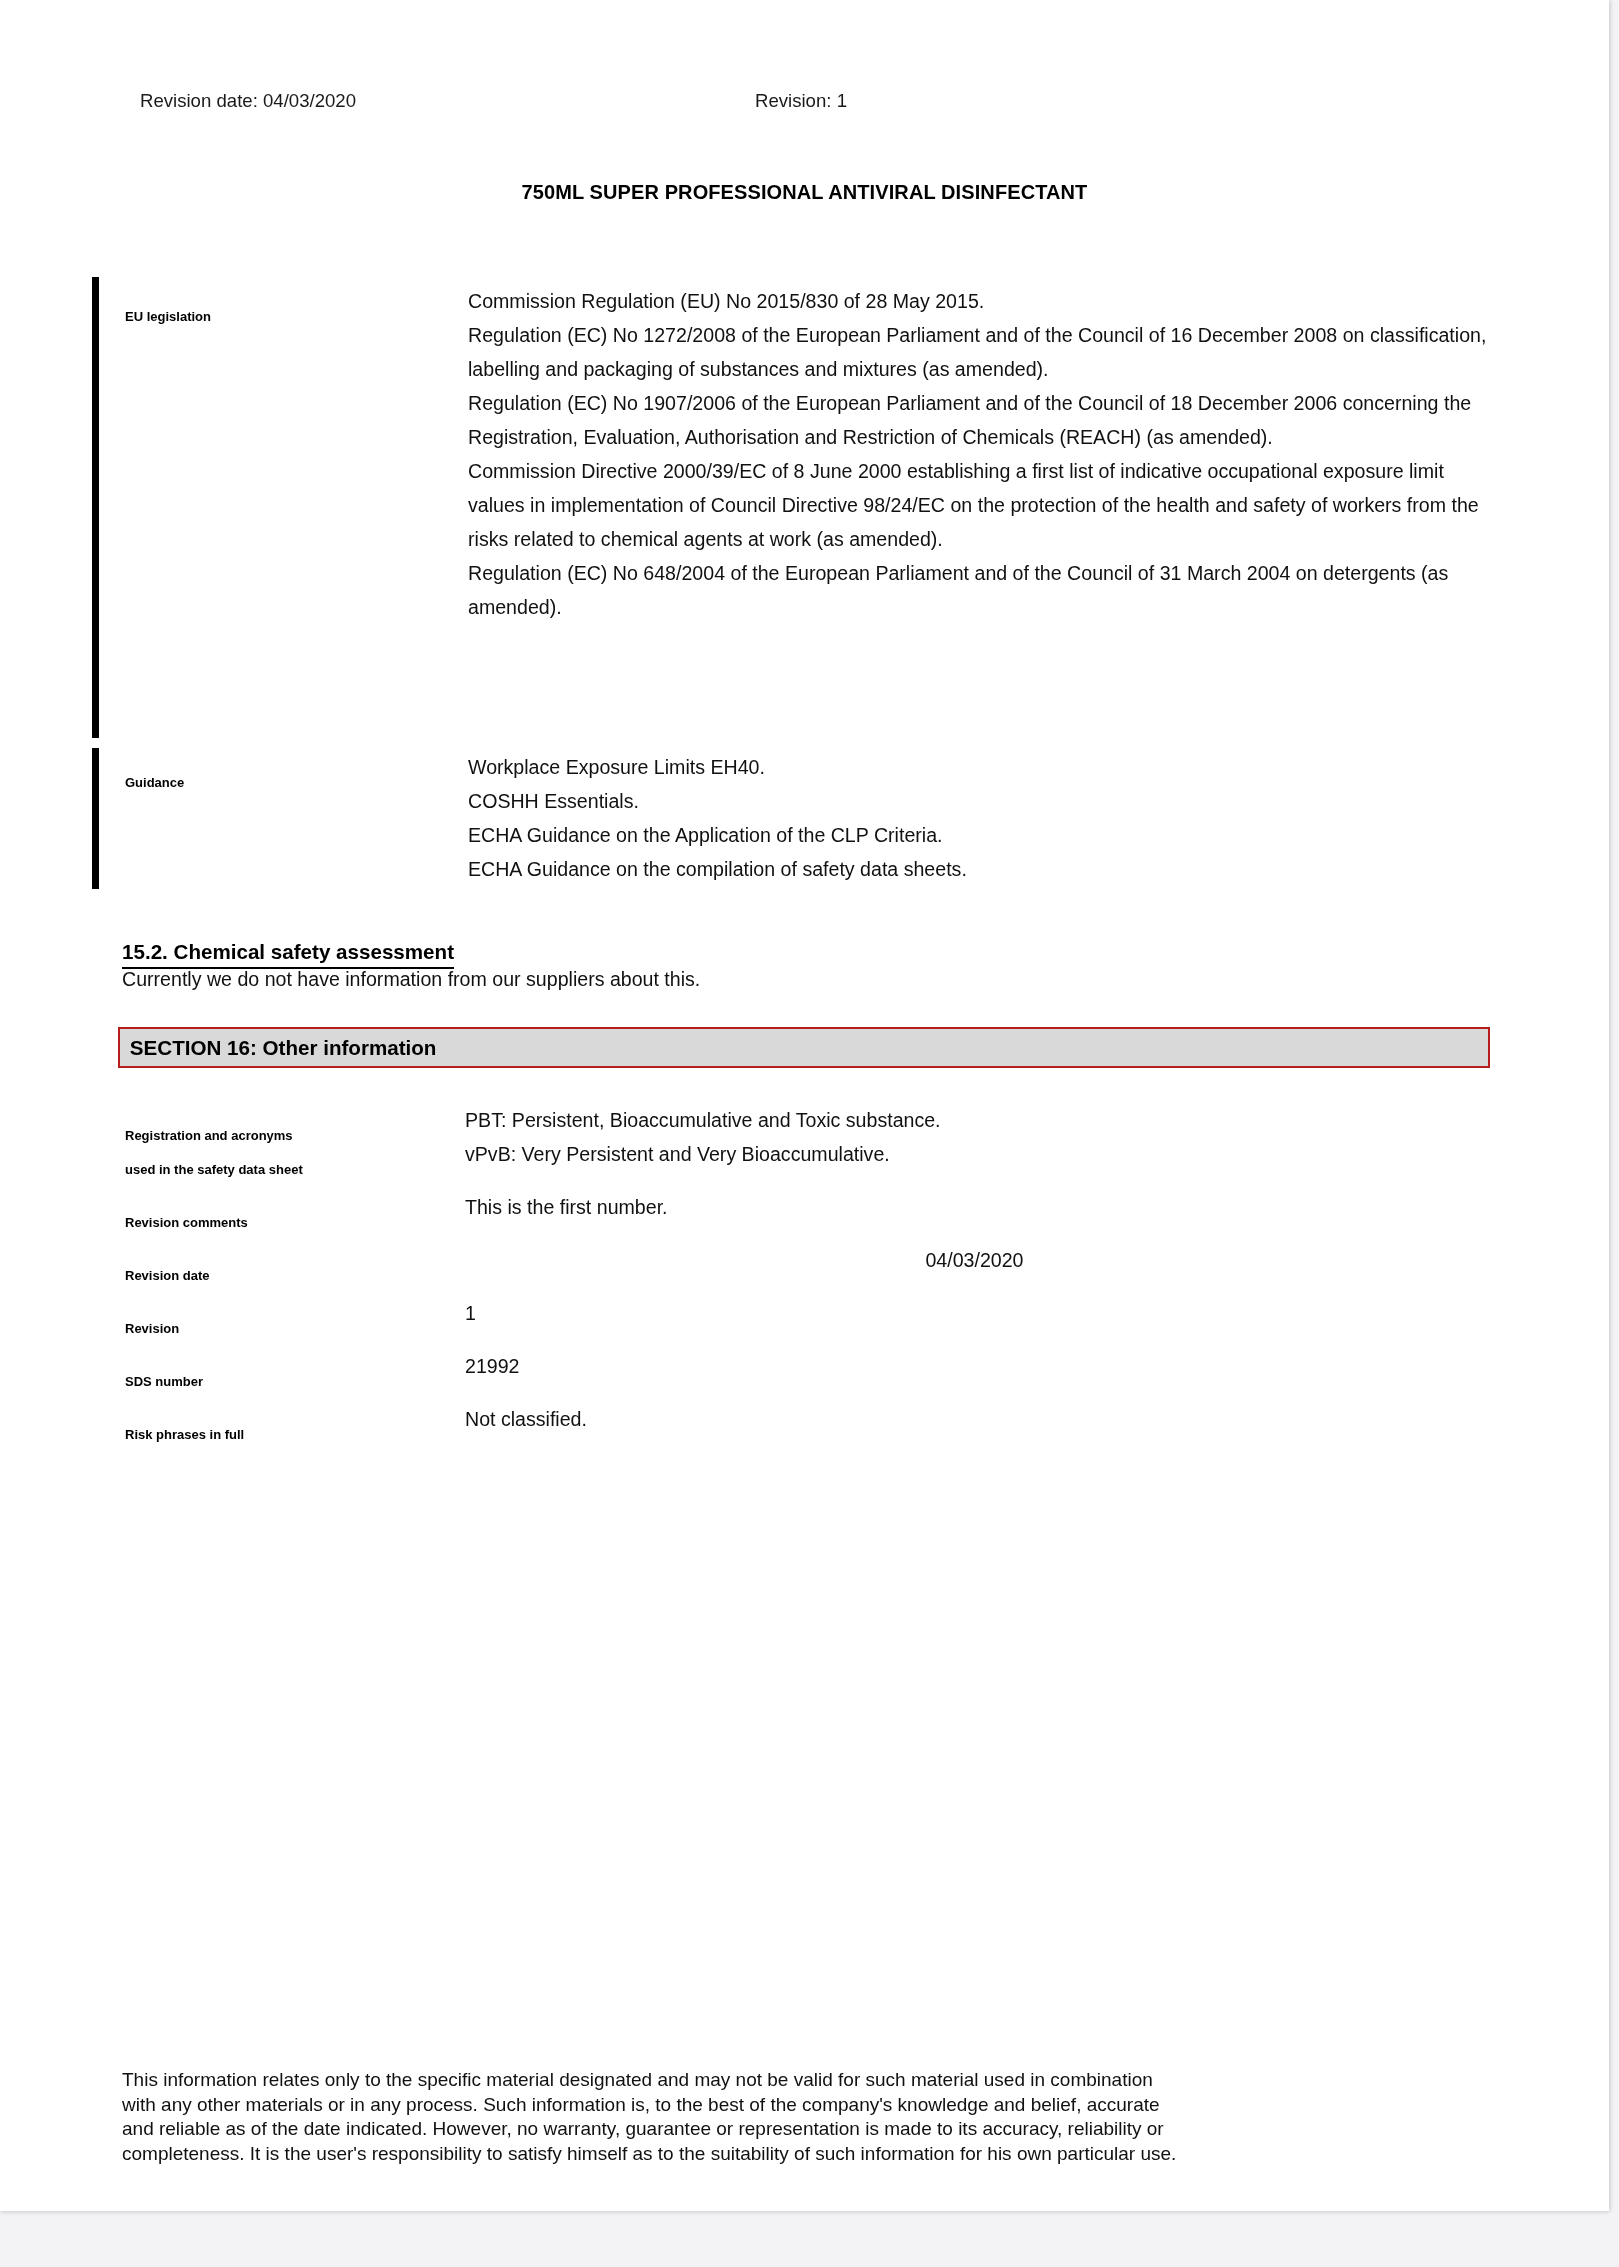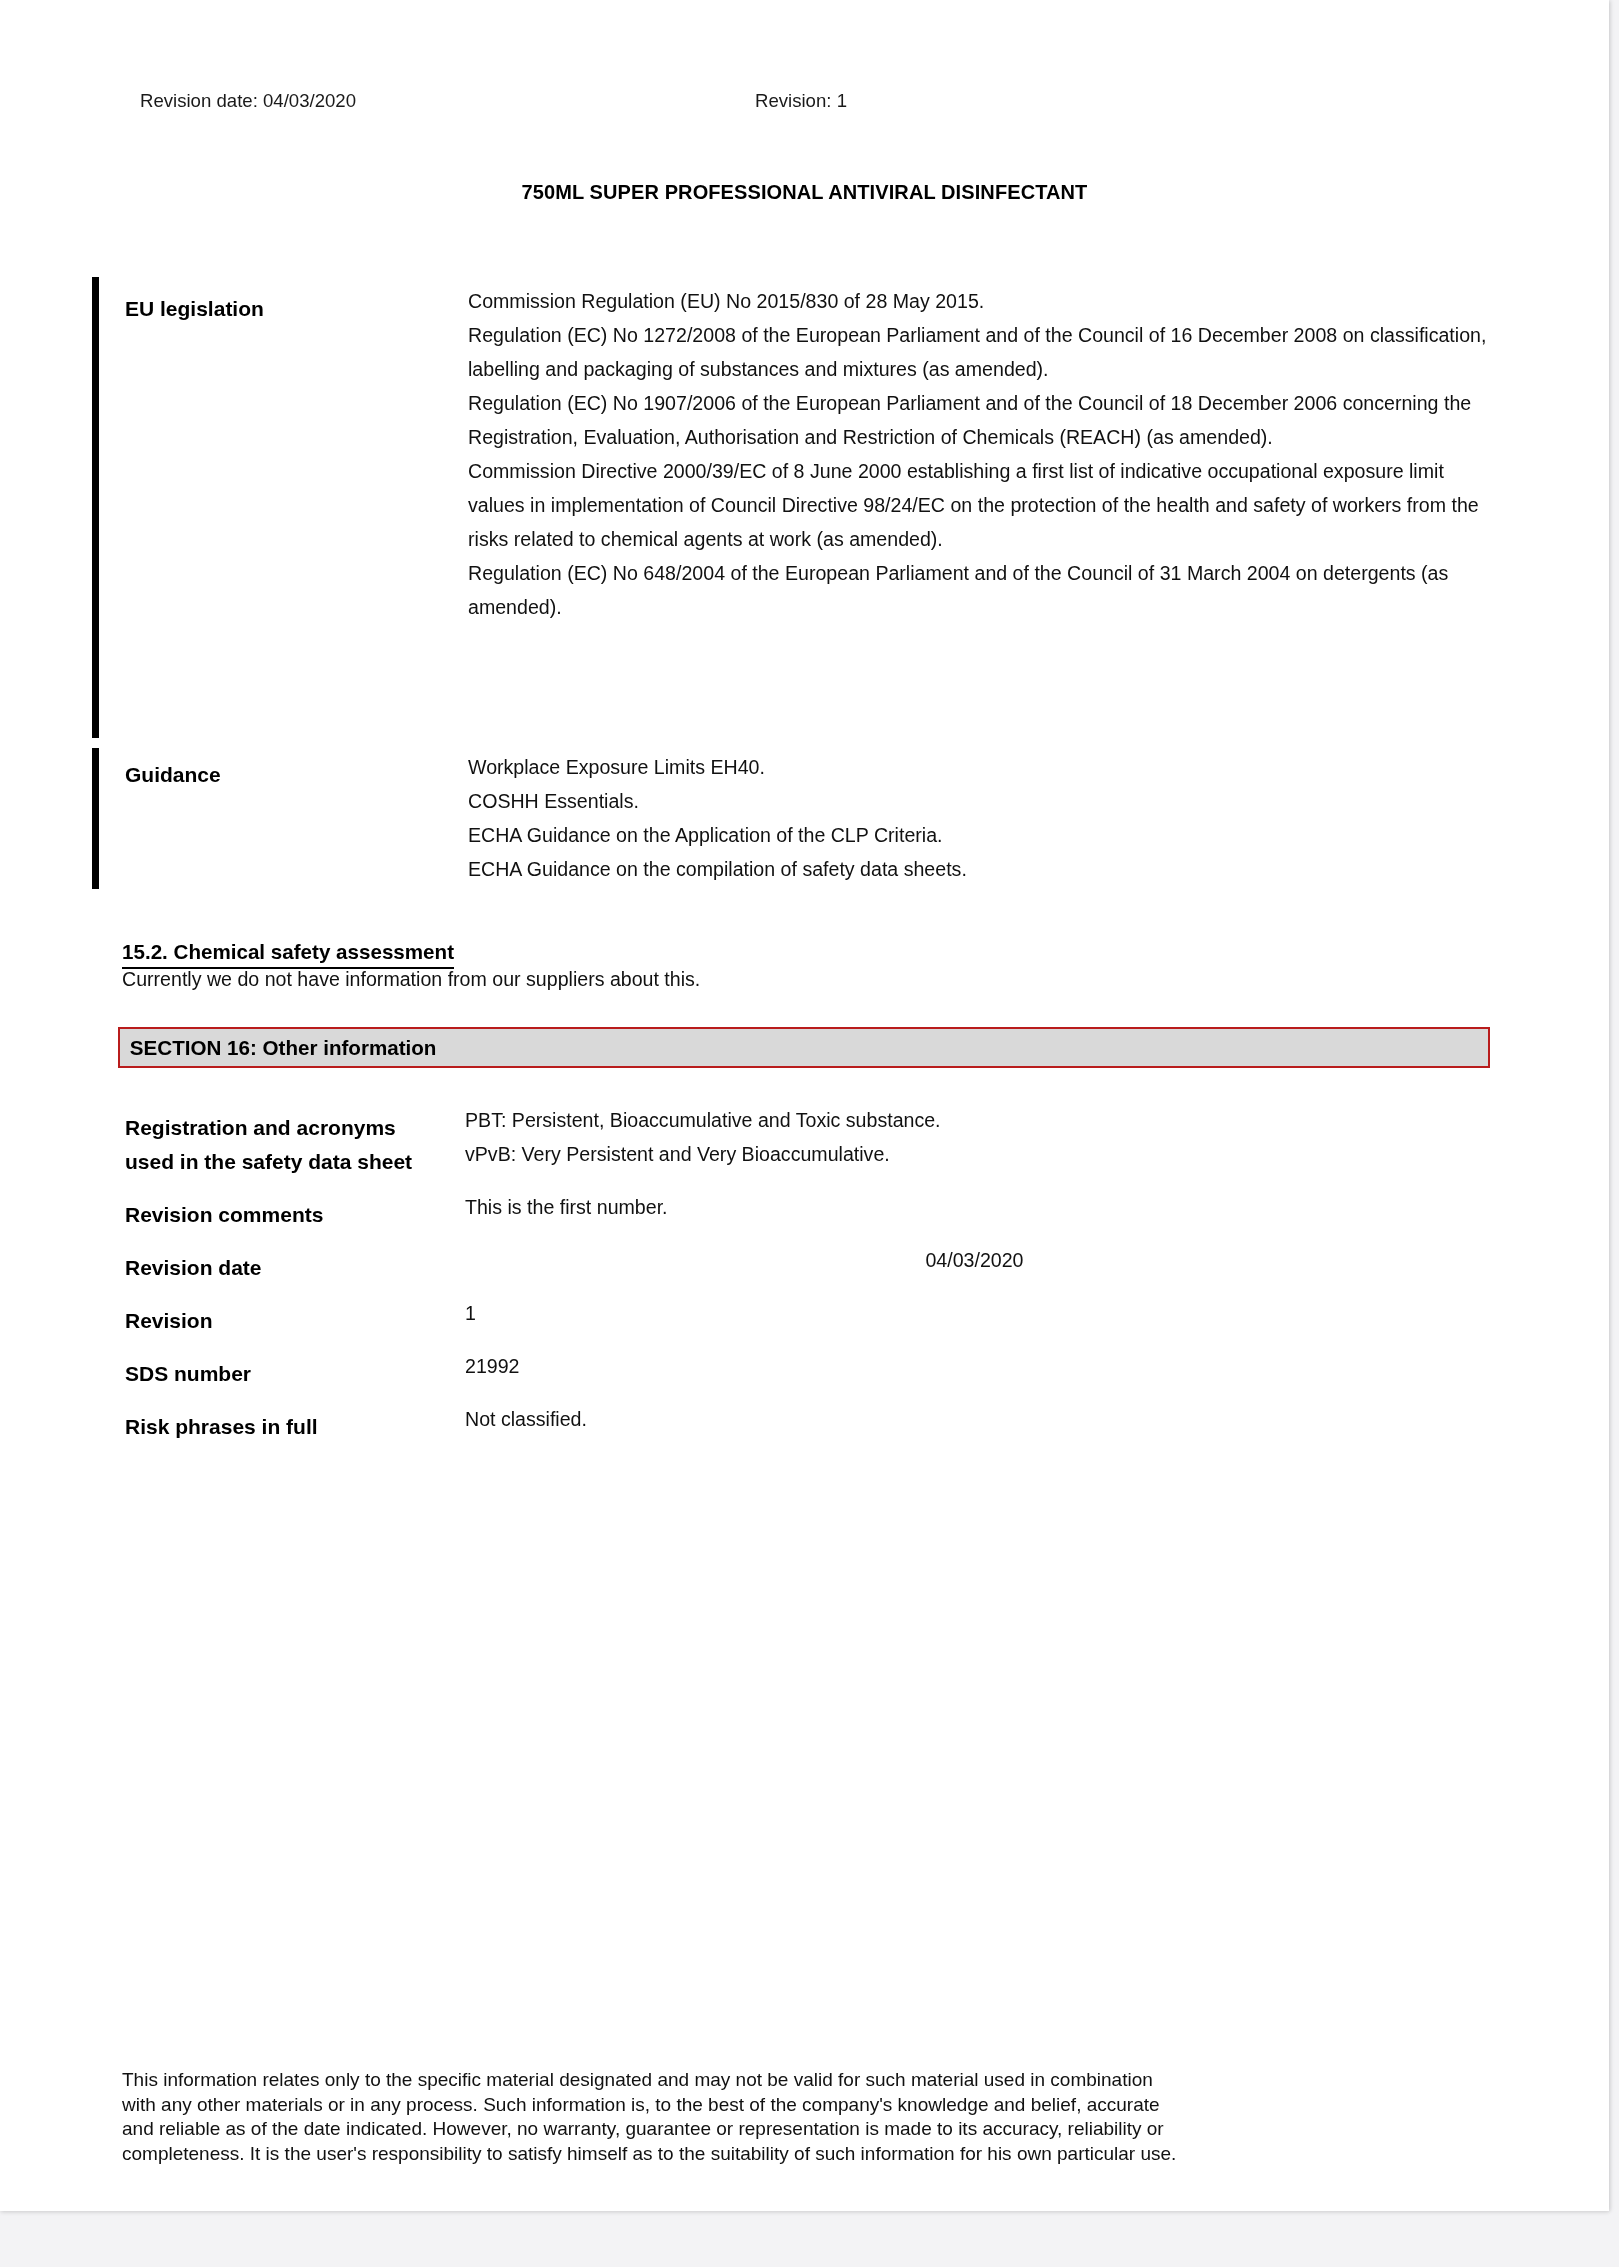--- a/index.html
+++ b/index.html
@@ -81,23 +81,23 @@
 
   
   .row {
     position: absolute;
     left: 125px;
     width: 1372px;
   }
   .row .lbl {
     position: absolute;
     left: 0;
-    top: 8px;
+    top: 16px;
     width: 323px;
-    font-size: 21px;
+    font-size: 13px;
     font-weight: bold;
     color: #000;
     line-height: 34px;
   }
   .row .val {
     position: absolute;
     left: 343px;
     top: 0;
     width: 1019px;
     font-size: 19.6px;

